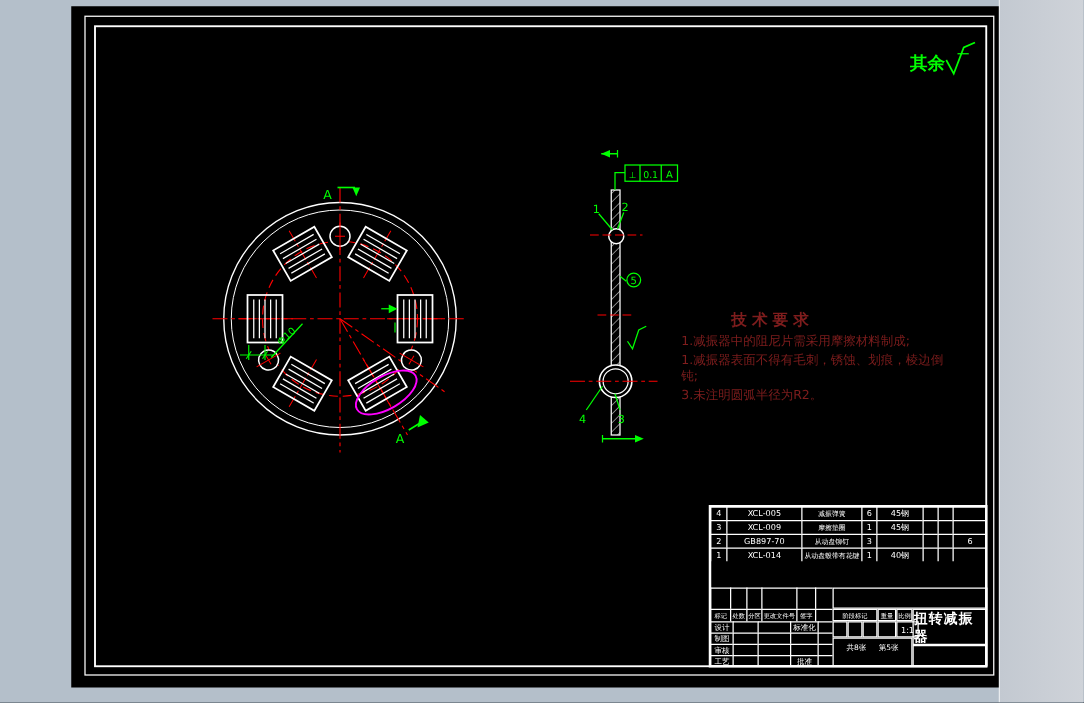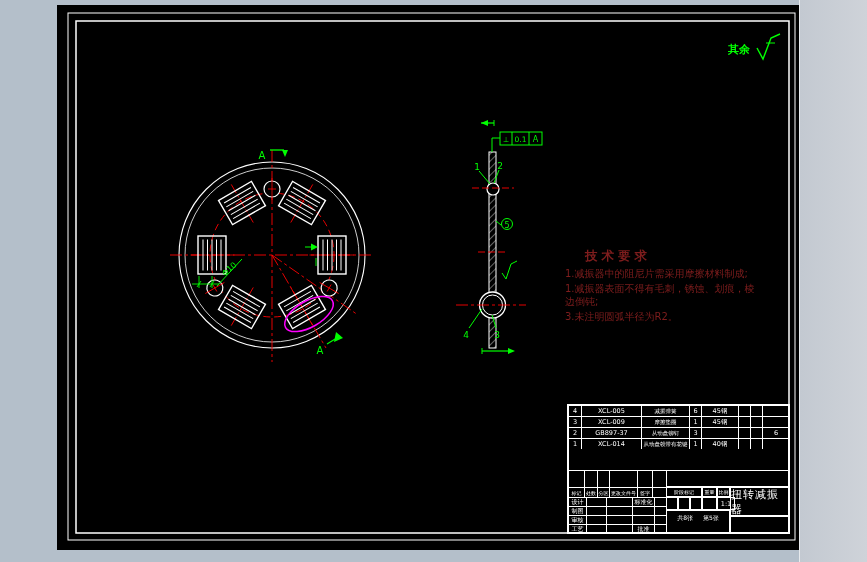--- a/index.html
+++ b/index.html
@@ -7,38 +7,38 @@
           font-family:"DejaVu Sans","Liberation Sans",sans-serif;}
   #side-panel{position:absolute;left:799px;top:0;width:68px;height:562px;
               background:linear-gradient(to right,#c3c9d1,#cfd3d9);border-left:1px solid #e8ebee;}
   #sheet{position:absolute;left:57px;top:5px;width:742px;height:545px;background:#000;}
   svg{position:absolute;left:0;top:0;}
   text{font-family:"DejaVu Sans","Liberation Sans",sans-serif;}
 
   
   #techreq{position:absolute;left:545px;top:248px;width:212px;color:#7f1d1d;}
   #techreq .t{margin-left:40px;font-size:12.5px;font-weight:bold;letter-spacing:4px;}
-  #techreq .i{margin-top:2px;font-size:10px;line-height:13px;margin-left:20px;}
+  #techreq .i{margin-top:2px;font-size:10px;line-height:13px;}
 
   
   #surfnote{position:absolute;left:728px;top:36px;color:#00ff00;display:flex;align-items:flex-start;}
-  #surfnote span{font-size:11px;font-weight:bold;margin-top:6px;}
+  #surfnote span{font-size:14px;font-weight:bold;margin-top:6px;}
 
   
   .row{position:absolute;display:flex;}
   .c{box-sizing:border-box;border-left:1px solid #fff;border-top:1px solid #fff;
      color:#fff;font-size:6.5px;display:flex;align-items:center;justify-content:center;
      white-space:nowrap;overflow:hidden;flex:none;}
   .ac{position:absolute;box-sizing:border-box;border:1px solid #fff;color:#fff;
       display:flex;align-items:center;justify-content:center;font-size:6.5px;overflow:hidden;}
   .v{white-space:normal;word-break:break-all;line-height:1.05;text-align:center;font-size:6px;}
   .s{font-size:5.5px;}
   #tb-outline{position:absolute;left:567px;top:404px;width:223px;height:130px;
               border:2px solid #fff;box-sizing:border-box;}
-  #partname{font-size:11px;font-weight:normal;letter-spacing:1px;}
+  #partname{font-size:11px;font-weight:bold;letter-spacing:1px;}
   #sheetinfo{align-items:flex-start;padding-top:3px;gap:10px;font-size:6px;}
 </style>
 </head>
 <body>
 
 <div id="canvas">
   <div id="side-panel"></div>
   <div id="sheet"></div>
 
   <svg width="867" height="562" viewBox="0 0 867 562">
@@ -229,21 +229,21 @@
     <div class="c" style="width:60px">XCL-009</div>
     <div class="c s" style="width:48px">摩擦垫圈</div>
     <div class="c" style="width:12px">1</div>
     <div class="c" style="width:37px">45钢</div>
     <div class="c" style="width:12px"></div>
     <div class="c" style="width:12px"></div>
     <div class="c" style="width:27px"></div>
   </div>
   <div class="row" style="left:568px;top:427px;height:11px;">
     <div class="c" style="width:13px">2</div>
-    <div class="c" style="width:60px">GB897-37</div>
+    <div class="c" style="width:60px">GB897-70</div>
     <div class="c s" style="width:48px">从动盘铆钉</div>
     <div class="c" style="width:12px">3</div>
     <div class="c" style="width:37px"></div>
     <div class="c" style="width:12px"></div>
     <div class="c" style="width:12px"></div>
     <div class="c" style="width:27px">6</div>
   </div>
   <div class="row" style="left:568px;top:438px;height:11px;">
     <div class="c" style="width:13px">1</div>
     <div class="c" style="width:60px">XCL-014</div>

